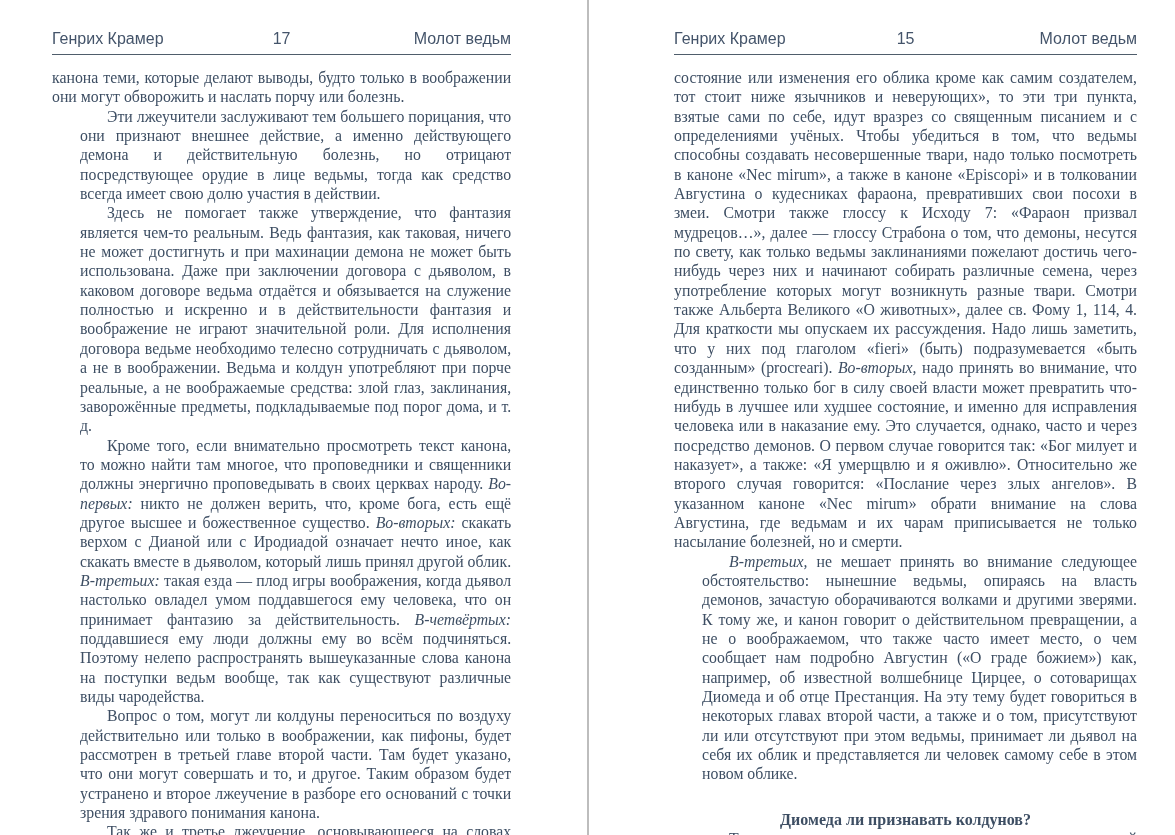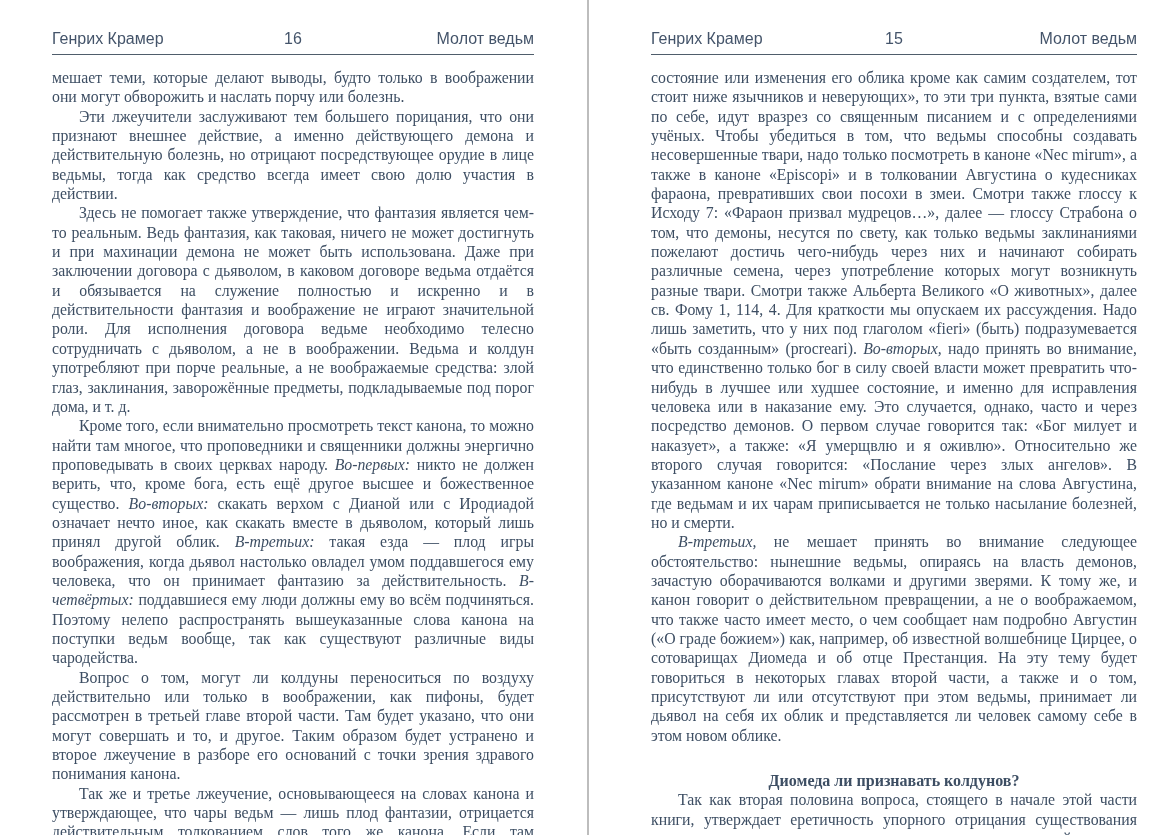--- a/index.html
+++ b/index.html
@@ -12,20 +12,21 @@
     height: 835px;
     overflow: hidden;
   }
   .spread {
     display: flex;
     width: 1175px;
     height: 754px;
     background: #ffffff;
     color: #3d4e63;
     font-family: "Liberation Serif", "DejaVu Serif", serif;
+    gap: 23px;
   }
   .page {
     box-sizing: border-box;
     height: 835px;
     overflow: hidden;
   }
   .page-left  { width: 587px; padding: 30px 53px 0 52px; }
   .page-right { width: 586px; padding: 30px 38px 0 62px; }
   .spine {
     width: 2px;
@@ -47,45 +48,45 @@
   .page-header .h-right  { flex: 1 1 0; text-align: right; }
   .page-body {
     margin-top: 13px;
     font-size: 15.8px;
     line-height: 19.35px;
     text-align: justify;
     hyphens: auto;
     -webkit-hyphens: auto;
   }
   p.para { margin: 0; }
-  p.para.indent { text-indent: 27px; }
+  p.para.indent { text-indent: 27px; margin-left: 28px; }
   h2.section-heading {
     margin: 26px 0 0 0;
     padding: 0;
     font-size: 16px;
     font-weight: 700;
     text-align: center;
     line-height: 19.35px;
     color: #3d4e63;
   }
   em { }
 </style>
 </head>
 <body>
 
 <div class="spread">
 
   <div class="page page-left">
     <div class="page-header">
       <span class="h-left">Генрих Крамер</span>
-      <span class="h-center">16</span>
+      <span class="h-center">17</span>
       <span class="h-right">Молот ведьм</span>
     </div>
     <div class="page-body">
-        <p class="para">мешает теми, которые делают выводы, будто только в воображении они могут обворожить и наслать порчу или болезнь.</p>
+        <p class="para">канона теми, которые делают выводы, будто только в воображении они могут обворожить и наслать порчу или болезнь.</p>
         <p class="para indent">Эти лжеучители заслуживают тем большего порицания, что они признают внешнее действие, а именно действующего демона и действительную болезнь, но отрицают посредствующее орудие в лице ведьмы, тогда как средство всегда имеет свою долю участия в действии.</p>
         <p class="para indent">Здесь не помогает также утверждение, что фантазия является чем-то реальным. Ведь фантазия, как таковая, ничего не может достигнуть и при махинации демона не может быть использована. Даже при заключении договора с дьяволом, в каковом договоре ведьма отдаётся и обязывается на служение полностью и искренно и в действительности фантазия и воображение не играют значительной роли. Для исполнения договора ведьме необходимо телесно сотрудничать с дьяволом, а не в воображении. Ведьма и колдун употребляют при порче реальные, а не воображаемые средства: злой глаз, заклинания, заворожённые предметы, подкладываемые под порог дома, и т. д.</p>
         <p class="para indent">Кроме того, если внимательно просмотреть текст канона, то можно найти там многое, что проповедники и священники должны энергично проповедывать в своих церквах народу. <em>Во-первых:</em> никто не должен верить, что, кроме бога, есть ещё другое высшее и божественное существо. <em>Во-вторых:</em> скакать верхом с Дианой или с Иродиадой означает нечто иное, как скакать вместе в дьяволом, который лишь принял другой облик. <em>В-третьих:</em> такая езда — плод игры воображения, когда дьявол настолько овладел умом поддавшегося ему человека, что он принимает фантазию за действительность. <em>В-четвёртых:</em> поддавшиеся ему люди должны ему во всём подчиняться. Поэтому нелепо распространять вышеуказанные слова канона на поступки ведьм вообще, так как существуют различные виды чародейства.</p>
         <p class="para indent">Вопрос о том, могут ли колдуны переноситься по воздуху действительно или только в воображении, как пифоны, будет рассмотрен в третьей главе второй части. Там будет указано, что они могут совершать и то, и другое. Таким образом будет устранено и второе лжеучение в разборе его оснований с точки зрения здравого понимания канона.</p>
         <p class="para indent">Так же и третье лжеучение, основывающееся на словах канона и утверждающее, что чары ведьм — лишь плод фантазии, отрицается действительным толкованием слов того же канона. Если там говорится: «Кто верит в возможность превращения какого-либо существа в лучшее или худшее</p>
       </div>
   </div>
 
   <div class="spine"></div>
 

